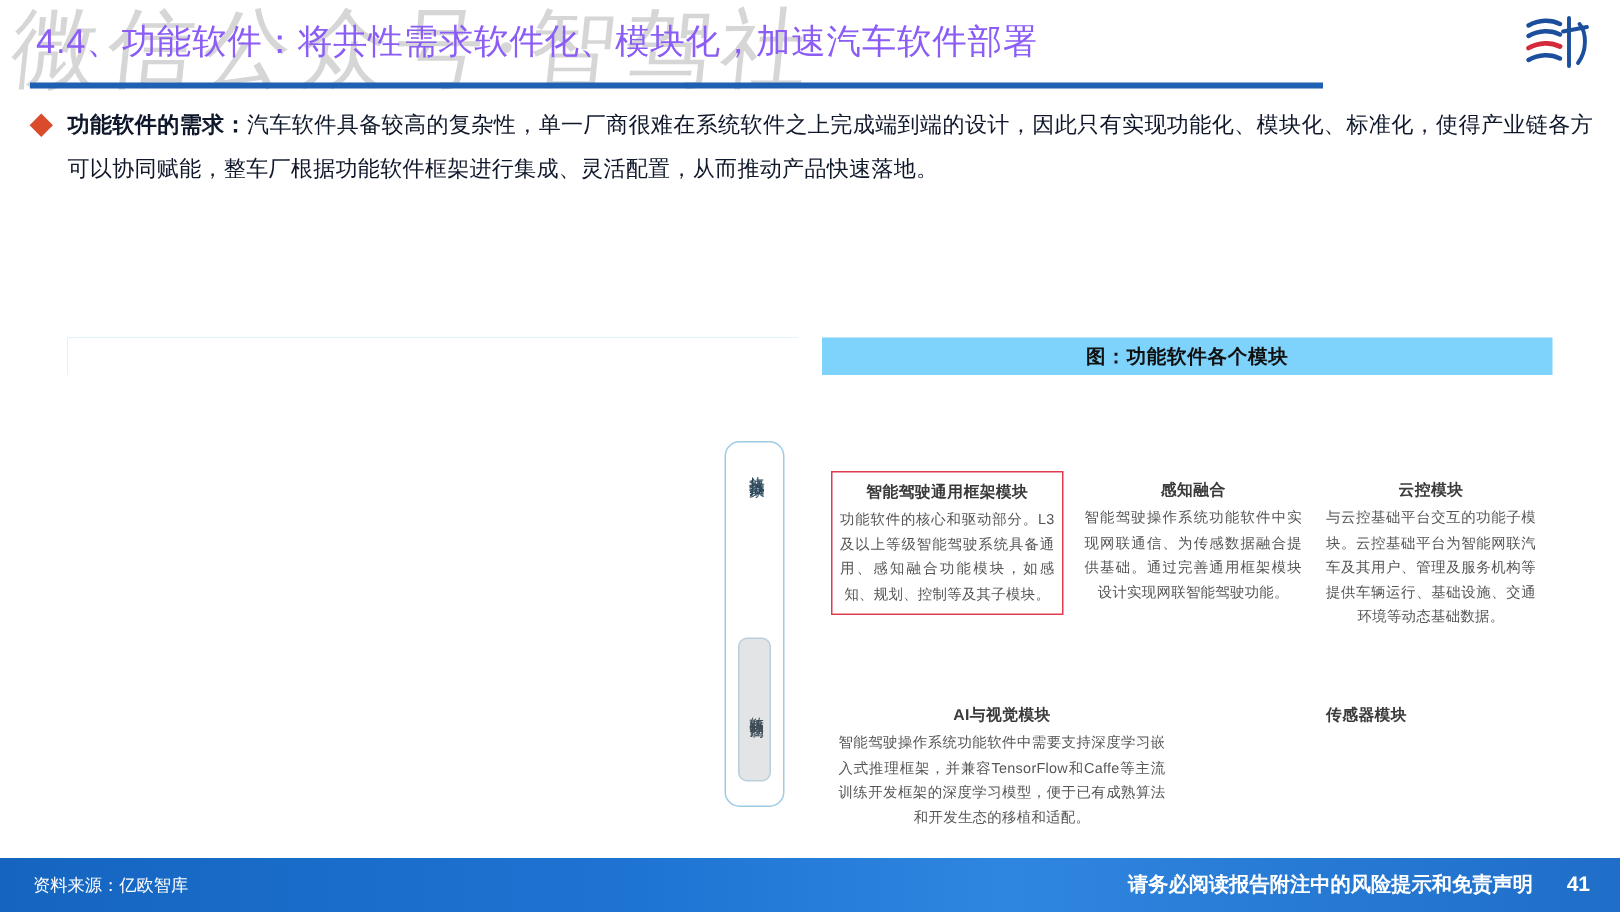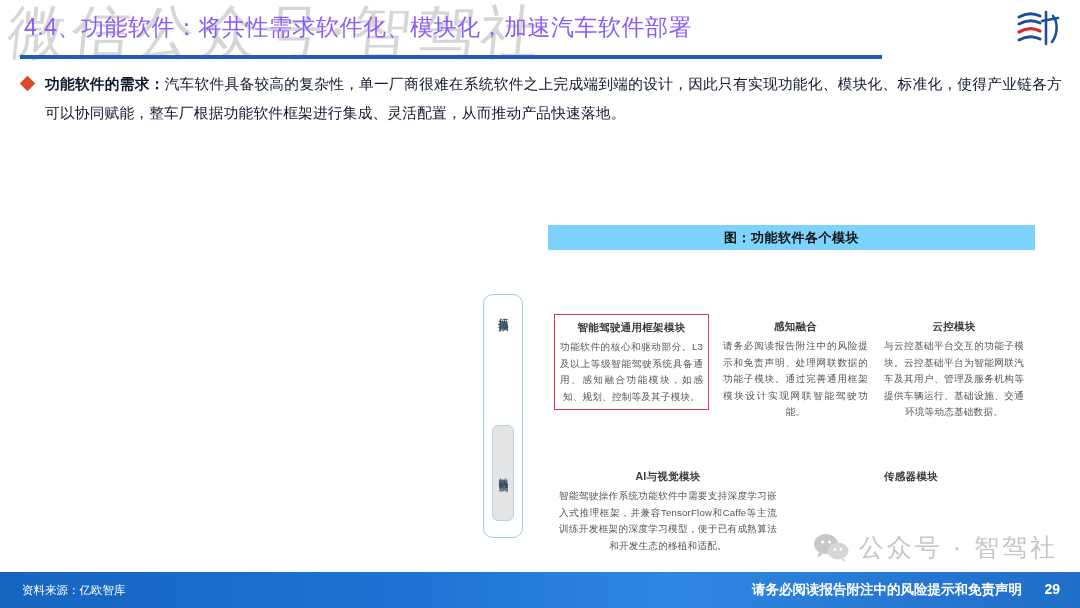--- a/index.html
+++ b/index.html
@@ -375,53 +375,40 @@
     <div class="fig-caption">图：功能软件各个模块</div>
     <div class="fig-body">
 
       <div class="mod highlight" style="left:6px; top:20px; width:155px;">
         <div class="mod-title">智能驾驶通用框架模块</div>
         <div class="mod-body">功能软件的核心和驱动部分。L3及以上等级智能驾驶系统具备通用、感知融合功能模块，如感知、规划、控制等及其子模块。</div>
       </div>
 
       <div class="mod" style="left:170px; top:20px; width:155px;">
         <div class="mod-title">感知融合</div>
-        <div class="mod-body">请务必阅读报告附注中的风险提示和免责声明、处理网联数据的功能子模块。通过完善通用框架模块设计实现网联智能驾驶功能。</div>
+        <div class="mod-body">智能驾驶操作系统功能软件中实现网联通信、为传感数据融合提供基础。通过完善通用框架模块设计实现网联智能驾驶功能。</div>
       </div>
 
       <div class="mod" style="left:331px; top:20px; width:150px;">
         <div class="mod-title">云控模块</div>
         <div class="mod-body">与云控基础平台交互的功能子模块。云控基础平台为智能网联汽车及其用户、管理及服务机构等提供车辆运行、基础设施、交通环境等动态基础数据。</div>
       </div>
 
       <div class="mod" style="left:6px; top:170px; width:228px;">
         <div class="mod-title">AI与视觉模块</div>
         <div class="mod-body">智能驾驶操作系统功能软件中需要支持深度学习嵌入式推理框架，并兼容TensorFlow和Caffe等主流训练开发框架的深度学习模型，便于已有成熟算法和开发生态的移植和适配。</div>
       </div>
 
       <div class="mod" style="left:245px; top:170px; width:236px;">
         <div class="mod-title">传感器模块</div>
       </div>
 
     </div>
   </div>
 
-  <div class="wm-wechat">
-    <svg width="36" height="30" viewBox="0 0 36 30" aria-hidden="true">
-      <ellipse cx="13" cy="11" rx="12" ry="10" fill="#9a9a9a"></ellipse>
-      <path d="M6 19 L4 25 L10 21 Z" fill="#9a9a9a"></path>
-      <ellipse cx="25" cy="18" rx="10.5" ry="8.5" fill="#b5b5b5"></ellipse>
-      <path d="M31 25 L33 30 L28 26 Z" fill="#b5b5b5"></path>
-      <circle cx="9.5" cy="9" r="1.6" fill="#ffffff"></circle>
-      <circle cx="16.5" cy="9" r="1.6" fill="#ffffff"></circle>
-      <circle cx="22" cy="16.5" r="1.4" fill="#ffffff"></circle>
-      <circle cx="28" cy="16.5" r="1.4" fill="#ffffff"></circle>
-    </svg>
-    <span>公众号 · 智驾社</span>
-  </div>
 
   <div class="footer">
     <div class="footer-src">资料来源：亿欧智库</div>
     <div class="footer-note">请务必阅读报告附注中的风险提示和免责声明</div>
-    <div class="footer-page">29</div>
+    <div class="footer-page">41</div>
   </div>
 
 </div>
 
 </body></html>

